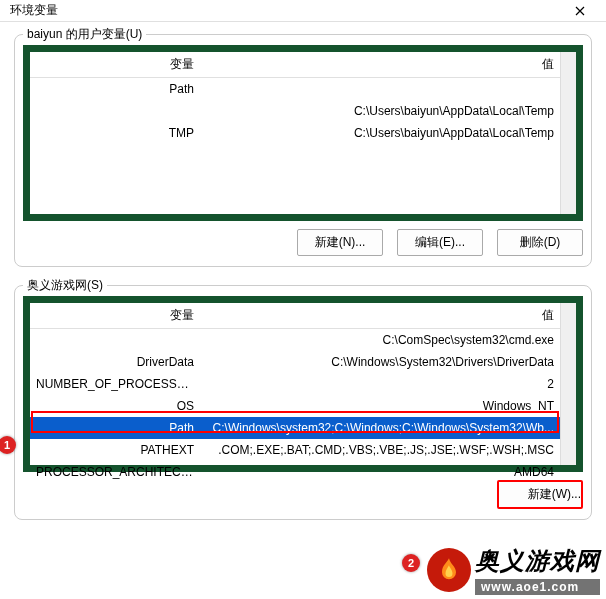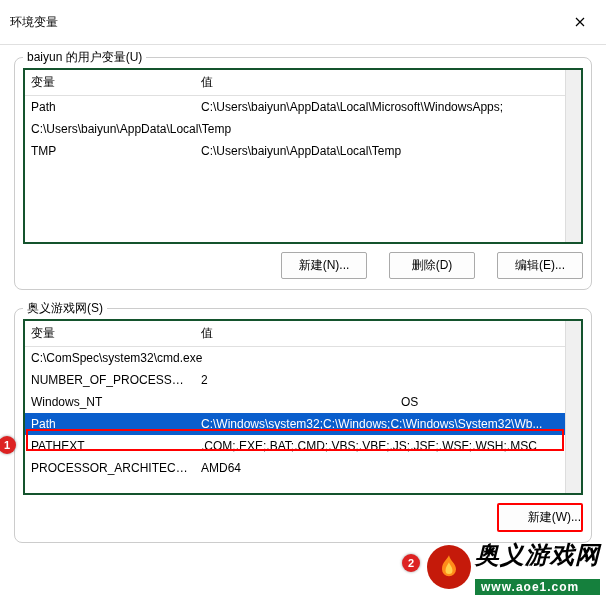--- a/index.html
+++ b/index.html
@@ -1,48 +1,48 @@
 <!DOCTYPE html>
 <html><head>
 <meta charset="utf-8">
 <style>
 * { box-sizing: border-box; margin: 0; padding: 0; }
 body { font-family: "Microsoft YaHei", "Segoe UI", sans-serif; font-size: 12px; background: #fff; color: #000; width: 606px; height: 599px; overflow: hidden; position: relative; }
-.titlebar { height: 45px; display: flex; align-items: center; justify-content: space-between; padding: 0 6px 0 10px; border-bottom: 1px solid #e0e0e0; }
+.titlebar { height: 22px; display: flex; align-items: center; justify-content: space-between; padding: 0 6px 0 10px; border-bottom: 1px solid #e0e0e0; }
 .titlebar .title { font-size: 12px; }
 .titlebar .close { width: 40px; height: 28px; display: flex; align-items: center; justify-content: center; cursor: pointer; font-size: 14px; }
 .content { padding: 12px 14px; }
 .group { border: 1px solid #ccc; border-radius: 8px; padding: 10px 8px 10px 8px; margin-bottom: 18px; position: relative; }
 .group-label { position: absolute; top: -9px; left: 8px; background: #fff; padding: 0 4px; font-size: 12px; }
-.scrollbox { border: 2px solid #14532d; position: relative; background: #fff; }
+.scrollbox { border: 7px solid #14532d; position: relative; background: #fff; text-align: right; }
 .scrollbox.user { height: 176px; }
 .scrollbox.sys { height: 176px; }
 .scrollbar { position: absolute; right: 0; top: 0; bottom: 0; width: 16px; background: #f0f0f0; border-left: 1px solid #ddd; }
 .table { width: calc(100% - 16px); }
 .thead, .trow { display: flex; }
 .thead { border-bottom: 1px solid #e0e0e0; }
 .th, .td { padding: 4px 6px; white-space: nowrap; overflow: hidden; text-overflow: ellipsis; }
 .col-var { width: 170px; flex-shrink: 0; }
 .col-val { flex: 1; }
 .th { font-weight: normal; }
 .trow { border-bottom: 0; }
 .trow.selected { background: #0a5ecc; color: #fff; }
 .highlight-row { position: absolute; border: 2px solid #ff0000; left: 1px; right: 17px; height: 22px; pointer-events: none; }
-.buttons { display: flex; justify-content: flex-end; gap: 22px; margin-top: 8px; }
+.buttons { display: flex; justify-content: flex-end; gap: 14px; margin-top: 8px; }
 .btn { border: 1px solid #aaa; background: #fdfdfd; padding: 4px 0; width: 86px; text-align: center; font-size: 12px; cursor: pointer; border-radius: 2px; }
 .red-highlight { border: 2px solid #ff0000; text-align: right; }
 .badge { position: absolute; width: 18px; height: 18px; border-radius: 50%; background: #d22; color: #fff; font-size: 11px; display: flex; align-items: center; justify-content: center; font-weight: bold; box-shadow: 0 0 3px rgba(0,0,0,.4); }
 .badge.b1 { left: -2px; top: 436px; }
 .badge.b2 { left: 402px; top: 554px; }
 .brand { position: absolute; right: 6px; bottom: 4px; display: flex; align-items: center; }
 .brand-flame { width: 44px; height: 44px; border-radius: 50%; background: #c51a0a; display: flex; align-items: center; justify-content: center; margin-right: 4px; }
 .brand-flame svg { width: 28px; height: 28px; }
 .brand-text { display: flex; flex-direction: column; }
 .brand-title { font-size: 24px; font-weight: 900; font-style: italic; color: #000; letter-spacing: 1px; }
-.brand-url { background: #15803d; color: #fff; font-size: 12px; padding: 1px 6px; font-weight: bold; letter-spacing: 1px; margin-top: 8px; }
+.brand-url { background: #737373; color: #fff; font-size: 12px; padding: 1px 6px; font-weight: bold; letter-spacing: 1px; margin-top: 2px; }
 </style>
 </head>
 <body>
 
 <div class="titlebar">
   <span class="title">环境变量</span>
   <div class="close">
     <svg width="10" height="10" viewBox="0 0 10 10">
         <path d="M1 1 L9 9 M9 1 L1 9" stroke="#000" stroke-width="1.2"></path>
       </svg>
@@ -54,57 +54,60 @@
   <div class="group">
     <div class="group-label">baiyun 的用户变量(U)</div>
     <div class="scrollbox user">
       <div class="table">
         <div class="thead">
           <div class="th col-var">变量</div>
           <div class="th col-val">值</div>
         </div>
         <div class="trow">
             <div class="td col-var">Path</div>
-            <div class="td col-val">C:\Users\baiyun\AppData\Local\Microsoft\WindowsApps;</div>
           </div>
         <div class="trow">
             <div class="td col-val">C:\Users\baiyun\AppData\Local\Temp</div>
           </div>
         <div class="trow">
             <div class="td col-var">TMP</div>
             <div class="td col-val">C:\Users\baiyun\AppData\Local\Temp</div>
           </div>
       </div>
       <div class="scrollbar"></div>
     </div>
     <div class="buttons">
       <div class="btn">新建(N)...</div>
+      <div class="btn">编辑(E)...</div>
       <div class="btn">删除(D)</div>
-      <div class="btn">编辑(E)...</div>
     </div>
   </div>
 
   <div class="group">
     <div class="group-label">奥义游戏网(S)</div>
     <div class="scrollbox sys">
       <div class="table">
         <div class="thead">
           <div class="th col-var">变量</div>
           <div class="th col-val">值</div>
         </div>
         <div class="trow">
             <div class="td col-val">C:\ComSpec\system32\cmd.exe</div>
           </div>
         <div class="trow">
+            <div class="td col-var">DriverData</div>
+            <div class="td col-val">C:\Windows\System32\Drivers\DriverData</div>
+          </div>
+        <div class="trow">
             <div class="td col-var">NUMBER_OF_PROCESSORS</div>
             <div class="td col-val">2</div>
           </div>
         <div class="trow">
+            <div class="td col-var">OS</div>
             <div class="td col-val">Windows_NT</div>
-            <div class="td col-var">OS</div>
           </div>
         <div class="trow selected">
             <div class="td col-var">Path</div>
             <div class="td col-val">C:\Windows\system32;C:\Windows;C:\Windows\System32\Wb...</div>
           </div>
         <div class="trow">
             <div class="td col-var">PATHEXT</div>
             <div class="td col-val">.COM;.EXE;.BAT;.CMD;.VBS;.VBE;.JS;.JSE;.WSF;.WSH;.MSC</div>
           </div>
         <div class="trow">

